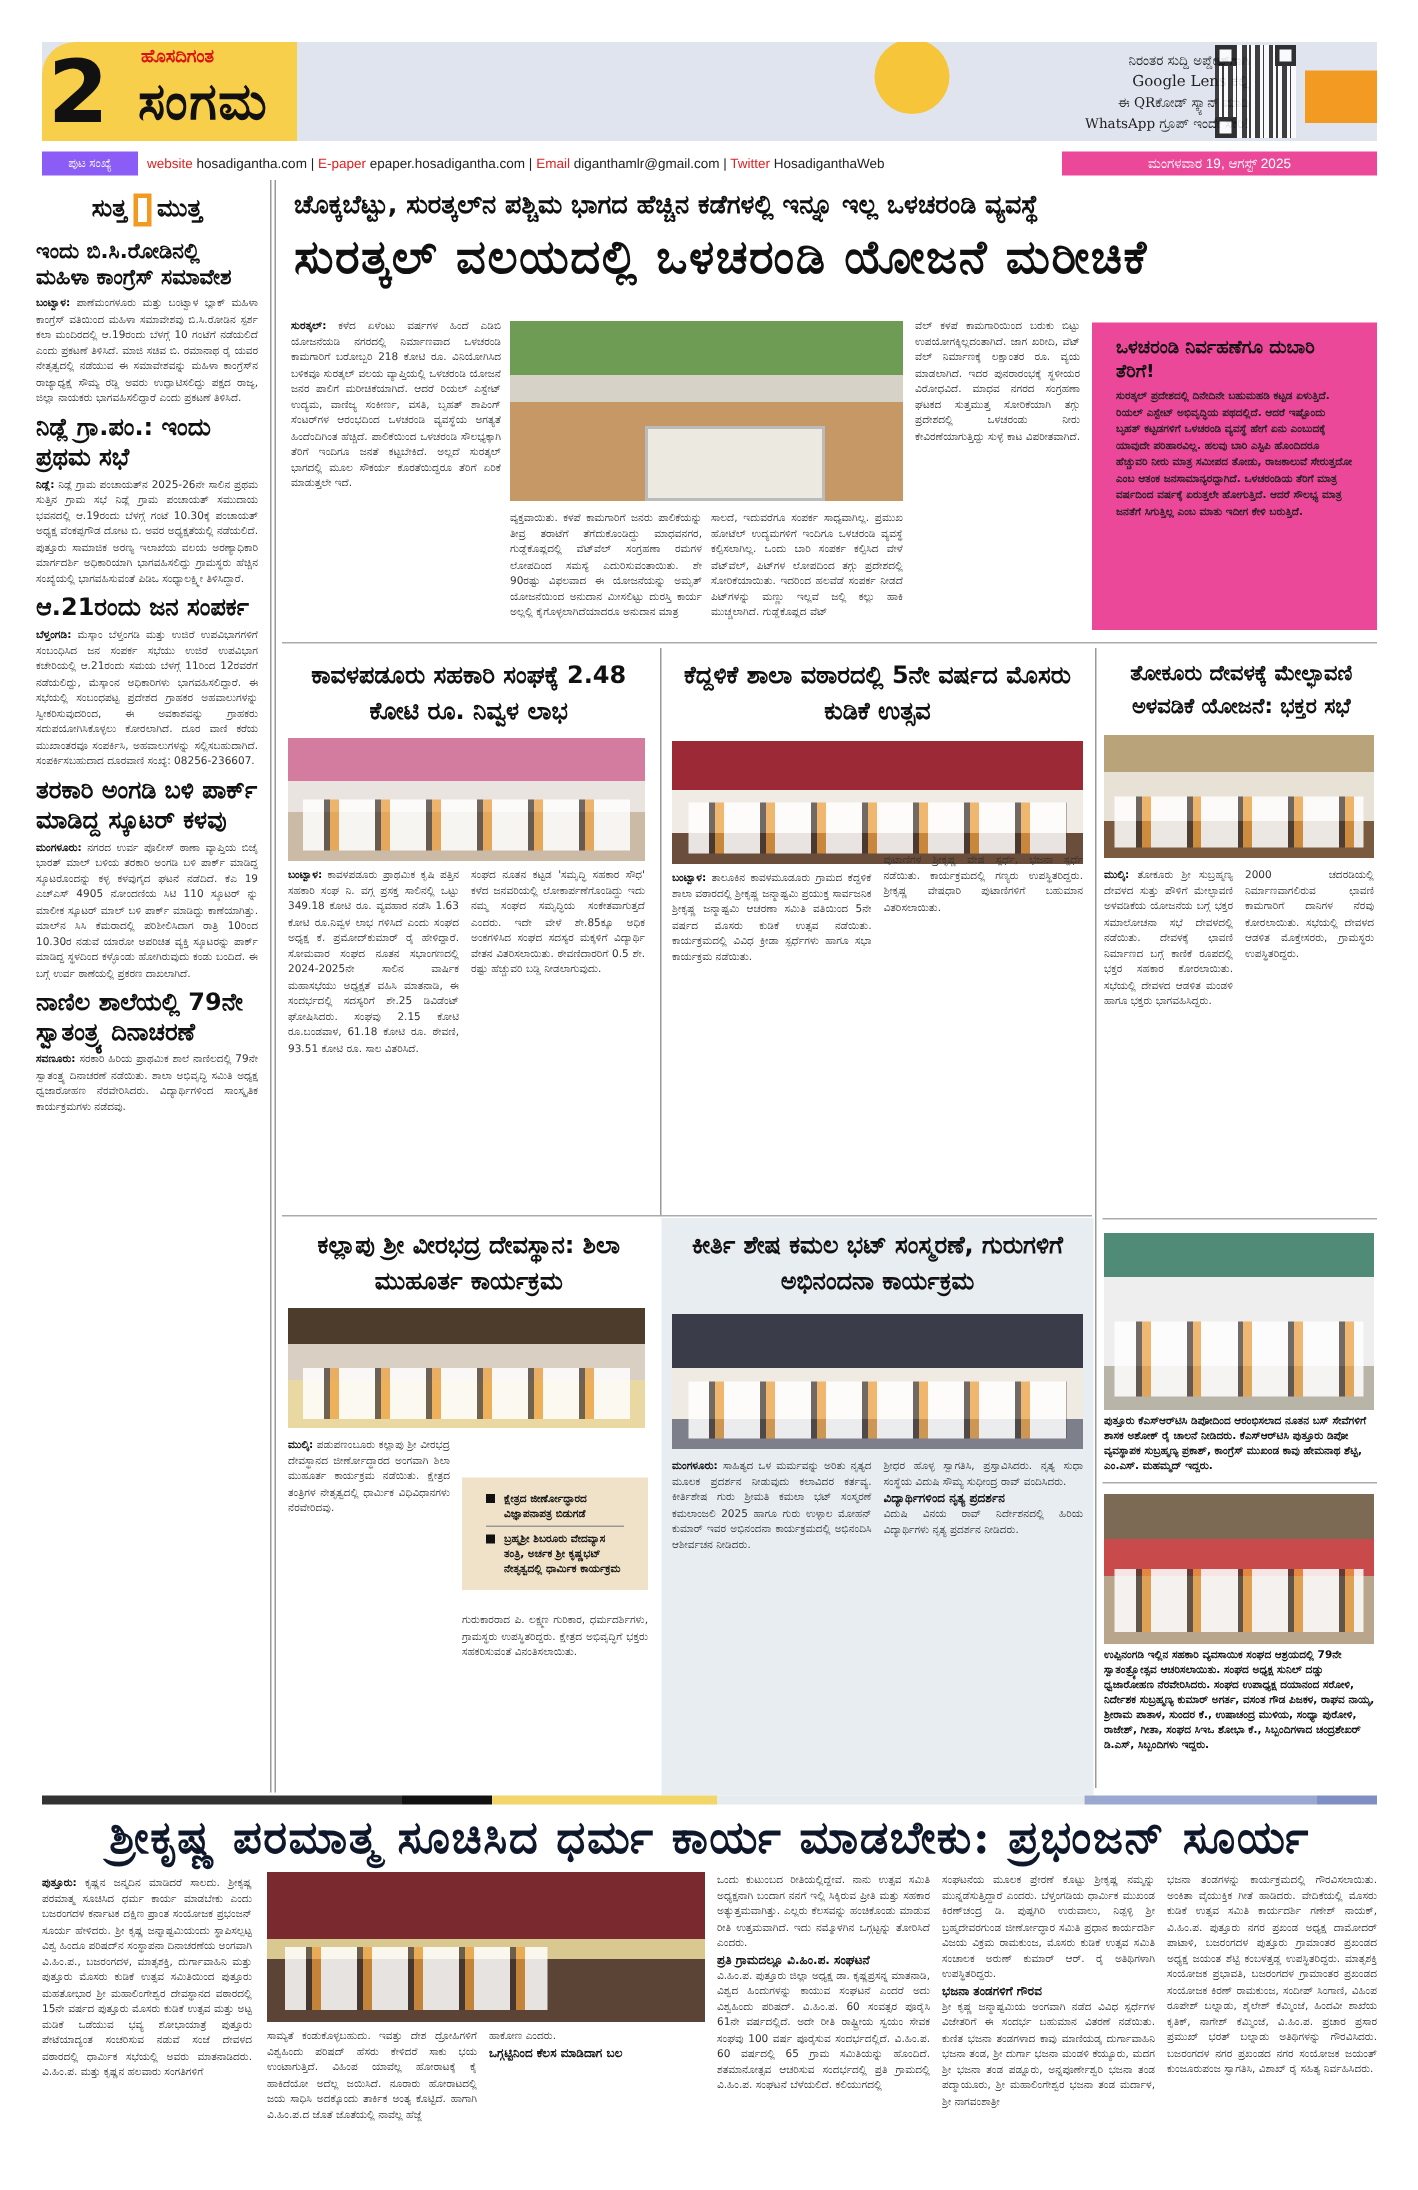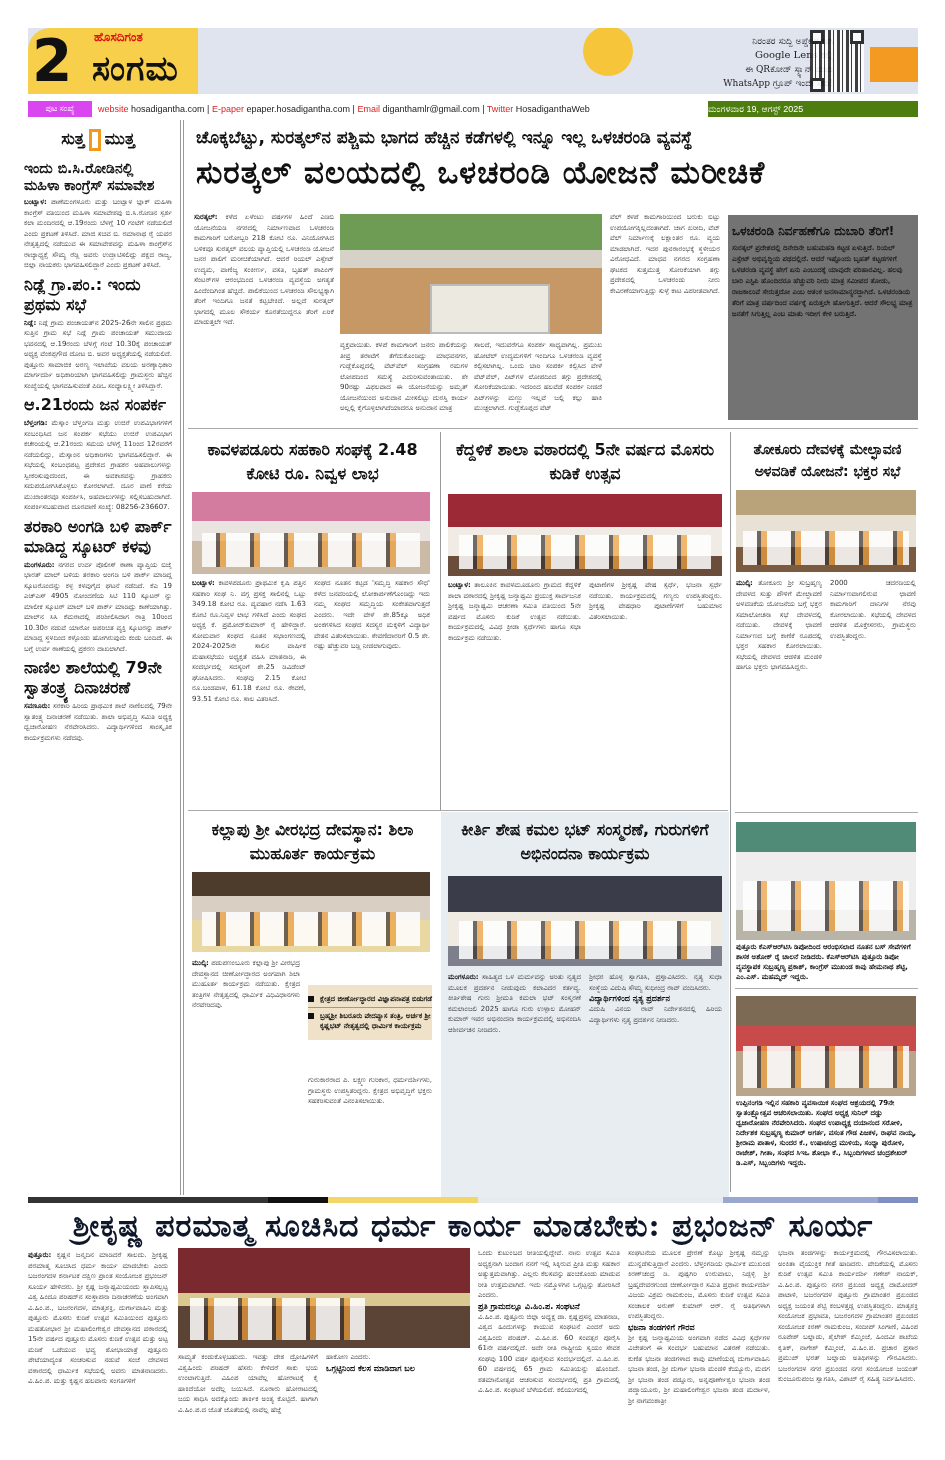--- a/index.html
+++ b/index.html
@@ -14,24 +14,24 @@
 #mast .sangama{position:absolute;left:64px;top:18px;font:bold 34px/44px "DejaVu Sans",sans-serif;color:#111;letter-spacing:1px}
 #mast .title{position:absolute;left:292px;top:6px;font:bold 40px/56px "DejaVu Serif",serif;color:#111;letter-spacing:2px}
 #mast .qrtext{position:absolute;left:610px;top:6px;width:195px;text-align:right;font:9px/14px "DejaVu Serif",serif;color:#222}
 #mast .qrtext div:nth-child(2){font-size:10px}
 #qr{left:810px;top:30px;width:54px;height:62px;background:
  repeating-linear-gradient(90deg,#222 0 3px,#fff 3px 5px,#222 5px 6px,#fff 6px 9px),#fff;opacity:.85}
 #qr .c{position:absolute;width:14px;height:14px;border:3px solid #111;background:#fff}
 #orange{left:870px;top:47px;width:48px;height:35px;background:#f39a22}
 
 #infobar{left:28px;top:101px;width:890px;height:16px;font:9px/16px "Liberation Sans",sans-serif;color:#222}
-#infobar .pg{position:absolute;left:0;top:0;width:64px;height:16px;background:#d946ef;color:#fff;text-align:center;font-size:8px}
+#infobar .pg{position:absolute;left:0;top:0;width:64px;height:16px;background:#8b5cf6;color:#fff;text-align:center;font-size:8px}
 #infobar .links{position:absolute;left:70px;top:0;white-space:nowrap}
 #infobar .k{color:#d22}
-#infobar .date{position:absolute;right:0;top:0;width:210px;height:16px;background:#4d7c0f;color:#fff;}
+#infobar .date{position:absolute;right:0;top:0;width:210px;height:16px;background:#ec4899;color:#fff;text-align:center}
 
 .vr{position:absolute;background:#999;width:1px}
 .hr{position:absolute;background:#aaa;height:1px}
 
 #leftcol{left:24px;top:124px;width:148px}
 .sut{font:bold 16px "DejaVu Sans",sans-serif;text-align:center;margin-bottom:6px;position:relative;height:30px;line-height:30px}
 .sut .door{display:inline-block;width:12px;height:22px;border:3px solid #f29a1f;vertical-align:middle;margin:0 4px;background:#fff}
 .h2{font:bold 14px/17px "DejaVu Sans",sans-serif;color:#111;margin:4px 0 3px}
 .h2.big{font-size:16px;line-height:20px}
 .body{font:7px/10.5px "DejaVu Sans",sans-serif;color:#333;text-align:justify}
@@ -44,27 +44,27 @@
 .photo.water .tank{position:absolute;left:90px;top:70px;width:120px;height:50px;background:#ece9e1;border:2px solid #bbb}
 .photo.event{background:linear-gradient(180deg,#d47ba0 0 35%,#e9e4df 35% 60%,#cbbba6 60% 100%)}
 .photo.event2{background:linear-gradient(180deg,#9b2a36 0 40%,#f0ece5 40% 75%,#6a4d3a 75% 100%)}
 .photo.event3{background:linear-gradient(180deg,#b9a37a 0 30%,#e8e2d6 30% 70%,#7a5b40 70% 100%)}
 .photo.temple{background:linear-gradient(180deg,#4d3b2b 0 30%,#d9cfc2 30% 60%,#e9d8a1 60% 100%)}
 .photo.stage{background:linear-gradient(180deg,#3a3c49 0 40%,#f0ebe2 40% 78%,#7d7f8a 78% 100%)}
 .photo.bus{background:linear-gradient(180deg,#4f8b77 0 25%,#eee 25% 75%,#b9b4a8 75% 100%)}
 .photo.flag{background:linear-gradient(180deg,#7d6a55 0 30%,#c84a4a 30% 55%,#b9a48c 55% 100%)}
 .photo.dahi{background:linear-gradient(180deg,#7a2a2e 0 45%,#d9c88f 45% 58%,#5b4436 58% 100%)}
 .photo .ppl{position:absolute;bottom:8%;left:4%;right:4%;height:42%;background:repeating-linear-gradient(90deg,rgba(255,255,255,.85) 0 14px,rgba(60,50,45,.7) 14px 18px,rgba(240,160,60,.7) 18px 24px,rgba(255,255,255,.85) 24px 34px)}
-.sidebox{position:absolute;background:#737373;padding:8px 4px}
+.sidebox{position:absolute;background:#ec4899;padding:8px 16px}
 .sidebox .t{font:bold 12px/16px "DejaVu Sans",sans-serif;color:#111;margin-bottom:4px}
 .sidebox .b{font:bold 7px/11px "DejaVu Sans",sans-serif;color:#222}
 .col{position:absolute}
 .sechead{position:absolute;text-align:center;font:bold 16px/24px "DejaVu Sans",sans-serif;color:#111}
 .caption{position:absolute;font:bold 7px/10px "DejaVu Sans",sans-serif;color:#111}
-.bullets{position:absolute;background:#efe2c8;padding:6px 0;font:bold 7px/10px "DejaVu Sans",sans-serif}
+.bullets{position:absolute;background:#efe2c8;padding:6px 16px;font:bold 7px/10px "DejaVu Sans",sans-serif}
 .bullets div{padding:3px 0 3px 12px;position:relative;border-bottom:1px solid #999}
 .bullets div:last-child{border-bottom:none}
 .bullets div:before{content:"";position:absolute;left:0;top:5px;width:6px;height:6px;background:#111}
 .sub{font:bold 8px/11px "DejaVu Sans",sans-serif;color:#111}
 #bands{left:28px;top:1197px;width:890px;height:6px}
 #bands span{position:absolute;top:0;height:6px}
 #bottom-head{left:28px;top:1204px;width:890px;font:bold 30px/44px "DejaVu Serif",serif;color:#0f172a;white-space:nowrap;overflow:hidden;text-align:center;letter-spacing:1px}
 .shade{position:absolute;background:#e8edf2}
 </style>
 </head>
@@ -159,21 +159,21 @@
     <div class="ppl"></div>
   </div>
 <div class="col body" style="left:192px;top:578px;width:114px;height:228px;overflow:hidden"><b>ಬಂಟ್ವಾಳ:</b> <span>ಕಾವಳಪಡೂರು ಪ್ರಾಥಮಿಕ ಕೃಷಿ ಪತ್ತಿನ ಸಹಕಾರಿ ಸಂಘ ನಿ. ವಗ್ಗ ಪ್ರಸಕ್ತ ಸಾಲಿನಲ್ಲಿ ಒಟ್ಟು 349.18 ಕೋಟಿ ರೂ. ವ್ಯವಹಾರ ನಡೆಸಿ 1.63 ಕೋಟಿ ರೂ.ನಿವ್ವಳ ಲಾಭ ಗಳಿಸಿದೆ ಎಂದು ಸಂಘದ ಅಧ್ಯಕ್ಷ ಕೆ. ಪ್ರಮೋದ್‌ಕುಮಾರ್ ರೈ ಹೇಳಿದ್ದಾರೆ. ಸೋಮವಾರ ಸಂಘದ ನೂತನ ಸಭಾಂಗಣದಲ್ಲಿ 2024-2025ನೇ ಸಾಲಿನ ವಾರ್ಷಿಕ ಮಹಾಸಭೆಯು ಅಧ್ಯಕ್ಷತೆ ವಹಿಸಿ ಮಾತನಾಡಿ, ಈ ಸಂದರ್ಭದಲ್ಲಿ ಸದಸ್ಯರಿಗೆ ಶೇ.25 ಡಿವಿಡೆಂಟ್ ಘೋಷಿಸಿದರು. ಸಂಘವು 2.15 ಕೋಟಿ ರೂ.ಬಂಡವಾಳ, 61.18 ಕೋಟಿ ರೂ. ಠೇವಣಿ, 93.51 ಕೋಟಿ ರೂ. ಸಾಲ ವಿತರಿಸಿದೆ.</span></div>
 <div class="col body" style="left:314px;top:578px;width:116px;height:228px;overflow:hidden">ಸಂಘದ ನೂತನ ಕಟ್ಟಡ 'ಸಮೃದ್ಧಿ ಸಹಕಾರ ಸೌಧ' ಕಳೆದ ಜನವರಿಯಲ್ಲಿ ಲೋಕಾರ್ಪಣೆಗೊಂಡಿದ್ದು ಇದು ನಮ್ಮ ಸಂಘದ ಸಮೃದ್ಧಿಯ ಸಂಕೇತವಾಗುತ್ತದೆ ಎಂದರು. ಇದೇ ವೇಳೆ ಶೇ.85ಕ್ಕೂ ಅಧಿಕ ಅಂಕಗಳಿಸಿದ ಸಂಘದ ಸದಸ್ಯರ ಮಕ್ಕಳಿಗೆ ವಿದ್ಯಾರ್ಥಿ ವೇತನ ವಿತರಿಸಲಾಯಿತು. ಠೇವಣಿದಾರರಿಗೆ 0.5 ಶೇ. ರಷ್ಟು ಹೆಚ್ಚುವರಿ ಬಡ್ಡಿ ನೀಡಲಾಗುವುದು.</div>
 
 <div class="sechead" style="left:445px;top:438px;width:280px">ಕೆದ್ದಳಿಕೆ ಶಾಲಾ ವಠಾರದಲ್ಲಿ 5ನೇ ವರ್ಷದ ಮೊಸರು ಕುಡಿಕೆ ಉತ್ಸವ</div>
 <div class="photo event2" style="left:448px;top:494px;width:274px;height:82px">
     <div class="ppl"></div>
   </div>
 <div class="col body" style="left:448px;top:580px;width:133px;height:226px;overflow:hidden"><b>ಬಂಟ್ವಾಳ:</b> <span>ತಾಲೂಕಿನ ಕಾವಳಮೂಡೂರು ಗ್ರಾಮದ ಕೆದ್ದಳಿಕೆ ಶಾಲಾ ವಠಾರದಲ್ಲಿ ಶ್ರೀಕೃಷ್ಣ ಜನ್ಮಾಷ್ಟಮಿ ಪ್ರಯುಕ್ತ ಸಾರ್ವಜನಿಕ ಶ್ರೀಕೃಷ್ಣ ಜನ್ಮಾಷ್ಟಮಿ ಆಚರಣಾ ಸಮಿತಿ ವತಿಯಿಂದ 5ನೇ ವರ್ಷದ ಮೊಸರು ಕುಡಿಕೆ ಉತ್ಸವ ನಡೆಯಿತು. ಕಾರ್ಯಕ್ರಮದಲ್ಲಿ ವಿವಿಧ ಕ್ರೀಡಾ ಸ್ಪರ್ಧೆಗಳು ಹಾಗೂ ಸಭಾ ಕಾರ್ಯಕ್ರಮ ನಡೆಯಿತು.</span></div>
-<div class="col body" style="left:589px;top:580px;width:133px;height:226px;overflow:hidden">ಪುಟಾಣಿಗಳ ಶ್ರೀಕೃಷ್ಣ ವೇಷ ಸ್ಪರ್ಧೆ, ಭಜನಾ ಸ್ಪರ್ಧೆ ನಡೆಯಿತು. ಕಾರ್ಯಕ್ರಮದಲ್ಲಿ ಗಣ್ಯರು ಉಪಸ್ಥಿತರಿದ್ದರು. ಶ್ರೀಕೃಷ್ಣ ವೇಷಧಾರಿ ಪುಟಾಣಿಗಳಿಗೆ ಬಹುಮಾನ ವಿತರಿಸಲಾಯಿತು.</div>
+<div class="col body" style="left:589px;top:568px;width:133px;height:226px;overflow:hidden">ಪುಟಾಣಿಗಳ ಶ್ರೀಕೃಷ್ಣ ವೇಷ ಸ್ಪರ್ಧೆ, ಭಜನಾ ಸ್ಪರ್ಧೆ ನಡೆಯಿತು. ಕಾರ್ಯಕ್ರಮದಲ್ಲಿ ಗಣ್ಯರು ಉಪಸ್ಥಿತರಿದ್ದರು. ಶ್ರೀಕೃಷ್ಣ ವೇಷಧಾರಿ ಪುಟಾಣಿಗಳಿಗೆ ಬಹುಮಾನ ವಿತರಿಸಲಾಯಿತು.</div>
 
 <div class="sechead" style="left:735px;top:438px;width:185px;font-size:14px;line-height:22px">ತೋಕೂರು ದೇವಳಕ್ಕೆ ಮೇಲ್ಛಾವಣಿ ಅಳವಡಿಕೆ ಯೋಜನೆ: ಭಕ್ತರ ಸಭೆ</div>
 <div class="photo event3" style="left:736px;top:490px;width:180px;height:82px">
     <div class="ppl"></div>
   </div>
 <div class="col body" style="left:736px;top:578px;width:86px;height:228px;overflow:hidden"><b>ಮುಲ್ಕಿ:</b> <span>ತೋಕೂರು ಶ್ರೀ ಸುಬ್ರಹ್ಮಣ್ಯ ದೇವಳದ ಸುತ್ತು ಪೌಳಿಗೆ ಮೇಲ್ಛಾವಣಿ ಅಳವಡಿಕೆಯ ಯೋಜನೆಯ ಬಗ್ಗೆ ಭಕ್ತರ ಸಮಾಲೋಚನಾ ಸಭೆ ದೇವಳದಲ್ಲಿ ನಡೆಯಿತು. ದೇವಳಕ್ಕೆ ಛಾವಣಿ ನಿರ್ಮಾಣದ ಬಗ್ಗೆ ಕಾಣಿಕೆ ರೂಪದಲ್ಲಿ ಭಕ್ತರ ಸಹಕಾರ ಕೋರಲಾಯಿತು. ಸಭೆಯಲ್ಲಿ ದೇವಳದ ಆಡಳಿತ ಮಂಡಳಿ ಹಾಗೂ ಭಕ್ತರು ಭಾಗವಹಿಸಿದ್ದರು.</span></div>
 <div class="col body" style="left:830px;top:578px;width:86px;height:228px;overflow:hidden">2000 ಚದರಡಿಯಲ್ಲಿ ನಿರ್ಮಾಣವಾಗಲಿರುವ ಛಾವಣಿ ಕಾಮಗಾರಿಗೆ ದಾನಿಗಳ ನೆರವು ಕೋರಲಾಯಿತು. ಸಭೆಯಲ್ಲಿ ದೇವಳದ ಆಡಳಿತ ಮೊಕ್ತೇಸರರು, ಗ್ರಾಮಸ್ಥರು ಉಪಸ್ಥಿತರಿದ್ದರು.</div>
 
 <div class="hr" style="left:188px;top:810px;width:540px"></div>
 <div class="hr" style="left:735px;top:812px;width:183px"></div>

